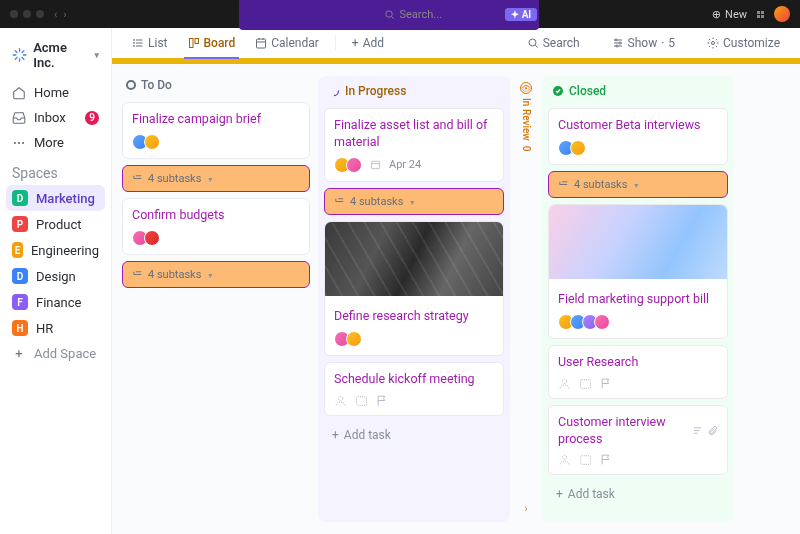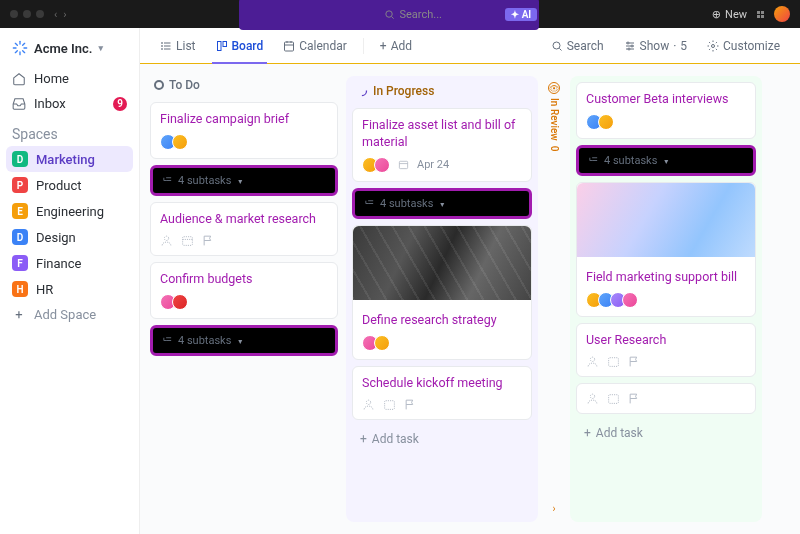--- a/index.html
+++ b/index.html
@@ -11,39 +11,39 @@
 .navarrows span { cursor: default; }
 .search-wrap { flex: 1; display: flex; justify-content: center; }
 .search-box { width: 300px; height: 32px; background: #4c1d95; border-radius: 4px; display: flex; align-items: center; justify-content: center; color: #888; font-size: 11px; gap: 4px; position: relative; padding-left: 48px; }
 .ai-badge { position: absolute; right: 2px; background: #7b68ee; color: #fff; padding: 1px 6px; border-radius: 3px; font-size: 10px; font-weight: 600; }
 .topbar-right { display: flex; align-items: center; gap: 10px; color: #ccc; font-size: 11px; }
 .new-btn { display: flex; align-items: center; gap: 4px; }
 .gridicon { display: grid; grid-template-columns: 3px 3px; grid-template-rows: 3px 3px; gap: 1px; }
 .gridicon span { background: #888; }
 .avatar-top { width: 16px; height: 16px; border-radius: 50%; background: linear-gradient(135deg,#f59e0b,#ef4444); }
 .app { display: flex; height: calc(100% - 28px); }
-.sidebar { width: 140px; border-right: 1px solid #eee; display: flex; flex-direction: column; padding: 8px 6px; }
+.sidebar { width: 112px; border-right: 1px solid #eee; display: flex; flex-direction: column; padding: 8px 6px; }
 .workspace { display: flex; align-items: center; gap: 6px; padding: 4px 6px 10px; font-weight: 600; font-size: 13px; }
 .wslogo { width: 16px; height: 16px; }
 .wslogo svg { width: 100%; height: 100%; }
 .side-item { display: flex; align-items: center; gap: 8px; padding: 5px 6px; border-radius: 6px; color: #2a2e34; font-size: 13px; position: relative; }
 .side-icon { width: 14px; display: flex; justify-content: center; color: #656f7d; }
 .badge { position: absolute; right: 6px; background: #e31b54; color: #fff; border-radius: 8px; min-width: 14px; height: 14px; font-size: 10px; display: flex; align-items: center; justify-content: center; padding: 0 3px; font-weight: 600; }
 .spaces-label { color: #87909e; font-size: 14px; padding: 10px 6px 4px; }
 .space-item { display: flex; align-items: center; gap: 8px; padding: 5px 6px; border-radius: 6px; font-size: 13px; }
 .space-item.active { background: #ede9fe; color: #5b3cc4; font-weight: 500; }
 .space-dot { width: 16px; height: 16px; border-radius: 4px; display: flex; align-items: center; justify-content: center; color: #fff; font-size: 10px; font-weight: 600; }
 .add-space { color: #87909e; }
 .main { flex: 1; display: flex; flex-direction: column; overflow: hidden; }
-.viewbar { height: 36px; border-bottom: 1px solid #eab308; display: flex; align-items: center; padding: 0 12px; gap: 4px; font-size: 12px; color: #656f7d; }
+.viewbar { height: 36px; border-bottom: 6px solid #eab308; display: flex; align-items: center; padding: 0 12px; gap: 4px; font-size: 12px; color: #656f7d; }
 .view-tab { display: flex; align-items: center; gap: 4px; padding: 0 8px; height: 100%; position: relative; }
-.view-tab.active { color: #1d4ed8; font-weight: 500; }
+.view-tab.active { color: #a16207; font-weight: 500; }
 .view-tab.active::after { content: ""; position: absolute; bottom: -1px; left: 4px; right: 4px; height: 2px; background: #7b68ee; }
 .view-spacer { flex: 1; }
-.viewbar-right { display: flex; align-items: flex-start; gap: 4px; }
+.viewbar-right { display: flex; align-items: flex-start; gap: 16px; }
 .board { flex: 1; display: flex; gap: 8px; padding: 12px 10px; overflow: auto; background: #fafbfc; }
 .col { width: 188px; display: flex; flex-direction: column; gap: 6px; flex-shrink: 0; }
 .col-head { display: flex; align-items: center; gap: 5px; padding: 2px 4px 4px; font-size: 12px; font-weight: 500; }
 .col-todo .col-head { color: #656f7d; }
 .col-progress { background: #f5f3ff; border-radius: 8px; padding: 6px; width: 192px; }
 .col-progress .col-head { color: #a16207; }
 .col-closed { background: #f0fdf4; border-radius: 8px; padding: 6px; width: 192px; }
 .col-closed .col-head { color: #16a34a; }
 .status-dot { width: 10px; height: 10px; border-radius: 50%; border: 2px solid currentColor; display: inline-block; }
 .card { background: #fff; border: 1px solid #e8eaed; border-radius: 6px; padding: 8px 9px; display: flex; flex-direction: column; gap: 6px; }
@@ -51,21 +51,21 @@
 .card-meta { display: flex; align-items: center; gap: 8px; color: #87909e; font-size: 11px; }
 .avatars { display: flex; }
 .av { width: 16px; height: 16px; border-radius: 50%; border: 1.5px solid #fff; margin-left: -4px; }
 .av:first-child { margin-left: 0; }
 .av1 { background: linear-gradient(135deg,#fbbf24,#f59e0b); }
 .av2 { background: linear-gradient(135deg,#60a5fa,#3b82f6); }
 .av3 { background: linear-gradient(135deg,#f472b6,#ec4899); }
 .av4 { background: linear-gradient(135deg,#a78bfa,#8b5cf6); }
 .av5 { background: linear-gradient(135deg,#ef4444,#dc2626); }
 .meta-ico { color: #b2b9c4; }
-.subtasks { background: #000000; border: 3px solid #a21caf; border-radius: 6px; padding: 6px 9px; font-size: 11px; color: #656f7d; display: flex; align-items: center; gap: 5px; }
+.subtasks { background: #fdba74; border: 1px solid #a21caf; border-radius: 6px; padding: 6px 9px; font-size: 11px; color: #656f7d; display: flex; align-items: center; gap: 5px; }
 .card-img { height: 74px; margin: -8px -9px 6px; border-radius: 6px 6px 0 0; }
 .img-leaves { background: linear-gradient(115deg,#3a3a3a 0%,#555 30%,#2a2a2a 50%,#666 70%,#444 100%); position: relative; overflow: hidden; }
 .img-leaves::before { content: ""; position: absolute; inset: 0; background: repeating-linear-gradient(60deg, rgba(255,255,255,0.08) 0 2px, transparent 2px 14px); }
 .img-clouds { background: linear-gradient(120deg,#fbcfe8 0%,#c7d2fe 40%,#93c5fd 70%,#bfdbfe 100%); }
 .add-task { padding: 6px 8px; font-size: 12px; color: #87909e; display: flex; align-items: center; gap: 5px; border-radius: 4px; }
 .inreview { width: 16px; display: flex; flex-direction: column; align-items: center; padding-top: 6px; color: #d97706; font-size: 10px; flex-shrink: 0; }
 .inreview .rot { writing-mode: vertical-rl; margin-top: 4px; font-weight: 500; }
 .inreview .caret { color: #d97706; }
 svg { display: block; }
 .chev::after { content: "▾"; font-size: 8px; color: #87909e; margin-left: 2px; }
@@ -139,20 +139,30 @@
     <div class="side-item">
       <span class="side-icon">
           <svg width="14" height="14" viewBox="0 0 24 24" fill="none" stroke="currentColor" stroke-width="1.8">
             <path d="M22 12h-6l-2 3h-4l-2-3H2"></path>
             <path d="M5 3h14l3 9v7a2 2 0 0 1-2 2H4a2 2 0 0 1-2-2v-7z"></path>
           </svg>
         </span>
       <span>Inbox</span>
       <span class="badge">9</span>
     </div>
+    <div class="side-item">
+      <span class="side-icon">
+          <svg width="14" height="14" viewBox="0 0 24 24" fill="none" stroke="currentColor" stroke-width="1.8">
+            <circle cx="5" cy="12" r="1"></circle>
+            <circle cx="12" cy="12" r="1"></circle>
+            <circle cx="19" cy="12" r="1"></circle>
+          </svg>
+        </span>
+      <span>More</span>
+    </div>
 
     <div class="spaces-label">Spaces</div>
     <div id="spaces-list">
         <div class="space-item active">
           <span class="space-dot" style="background:#10b981">D</span>
           <span>Marketing</span>
         </div>
         <div class="space-item">
           <span class="space-dot" style="background:#ef4444">P</span>
           <span>Product</span>
@@ -262,42 +272,20 @@
             </div>
         </div>
         <div class="subtasks">
           <svg width="11" height="11" viewBox="0 0 24 24" fill="none" stroke="currentColor" stroke-width="2">
               <path d="M9 6h11M9 12h11M4 6v6h5"></path>
             </svg>
           <span>4 subtasks</span>
             <span class="chev"></span>
         </div>
         <div class="card">
-          <div class="card-title">Audience &amp; market research</div>
-          <div class="card-meta">
-            <span class="meta-ico">
-                <svg width="13" height="13" viewBox="0 0 24 24" fill="none" stroke="currentColor" stroke-width="1.8" stroke-dasharray="2 2">
-                  <circle cx="12" cy="8" r="4"></circle>
-                  <path d="M4 21c0-4 4-6 8-6s8 2 8 6"></path>
-                </svg>
-              </span>
-            <span class="meta-ico">
-                <svg width="13" height="13" viewBox="0 0 24 24" fill="none" stroke="currentColor" stroke-width="1.8" stroke-dasharray="2 2">
-                  <rect x="3" y="5" width="18" height="16" rx="2"></rect>
-                  <line x1="3" y1="10" x2="21" y2="10"></line>
-                </svg>
-              </span>
-            <span class="meta-ico">
-                <svg width="13" height="13" viewBox="0 0 24 24" fill="none" stroke="currentColor" stroke-width="1.8">
-                  <path d="M4 21V4h12l-2 4 2 4H4"></path>
-                </svg>
-              </span>
-          </div>
-        </div>
-        <div class="card">
           <div class="card-title">Confirm budgets</div>
           <div class="card-meta">
               <div class="avatars">
                 <span class="av av3"></span>
                 <span class="av av5"></span>
               </div>
             </div>
         </div>
         <div class="subtasks">
           <svg width="11" height="11" viewBox="0 0 24 24" fill="none" stroke="currentColor" stroke-width="2">
@@ -379,20 +367,29 @@
           </div>
       </div>
 
       <div class="inreview">
         <span style="border:1.5px solid #d97706;border-radius:50%;width:12px;height:12px;display:flex;align-items:center;justify-content:center;font-size:8px">👁</span>
         <span class="rot"><span>In Review</span>&nbsp;&nbsp;<span>0</span></span>
         <span class="caret" style="margin-top:auto;margin-bottom:8px;font-size:10px">›</span>
       </div>
 
       <div class="col col-closed">
+        <div class="col-head">
+          <span>
+              <svg width="12" height="12" viewBox="0 0 24 24">
+                <circle cx="12" cy="12" r="10" fill="#16a34a"></circle>
+                <path d="M8 12l3 3 5-6" stroke="#fff" stroke-width="2.5" fill="none"></path>
+              </svg>
+            </span>
+          <span>Closed</span>
+        </div>
         <div class="card">
           <div class="card-title">Customer Beta interviews</div>
           <div class="card-meta">
               <div class="avatars">
                 <span class="av av2"></span>
                 <span class="av av1"></span>
               </div>
             </div>
         </div>
         <div class="subtasks">
@@ -431,20 +428,35 @@
                 </svg>
               </span>
             <span class="meta-ico">
                 <svg width="13" height="13" viewBox="0 0 24 24" fill="none" stroke="currentColor" stroke-width="1.8">
                   <path d="M4 21V4h12l-2 4 2 4H4"></path>
                 </svg>
               </span>
           </div>
         </div>
         <div class="card">
+          <div class="card-title" style="display:flex;align-items:center;gap:4px">
+            <span>Customer interview process</span>
+            <span class="meta-ico">
+                <svg width="11" height="11" viewBox="0 0 24 24" fill="none" stroke="currentColor" stroke-width="2">
+                  <line x1="4" y1="6" x2="20" y2="6"></line>
+                  <line x1="4" y1="12" x2="16" y2="12"></line>
+                  <line x1="4" y1="18" x2="12" y2="18"></line>
+                </svg>
+              </span>
+            <span class="meta-ico">
+                <svg width="11" height="11" viewBox="0 0 24 24" fill="none" stroke="currentColor" stroke-width="2">
+                  <path d="M21 12l-8 8a5 5 0 0 1-7-7l9-9a3.5 3.5 0 0 1 5 5l-9 9a2 2 0 0 1-3-3l8-8"></path>
+                </svg>
+              </span>
+          </div>
           <div class="card-meta">
             <span class="meta-ico">
                 <svg width="13" height="13" viewBox="0 0 24 24" fill="none" stroke="currentColor" stroke-width="1.8" stroke-dasharray="2 2">
                   <circle cx="12" cy="8" r="4"></circle>
                   <path d="M4 21c0-4 4-6 8-6s8 2 8 6"></path>
                 </svg>
               </span>
             <span class="meta-ico">
                 <svg width="13" height="13" viewBox="0 0 24 24" fill="none" stroke="currentColor" stroke-width="1.8" stroke-dasharray="2 2">
                   <rect x="3" y="5" width="18" height="16" rx="2"></rect>

